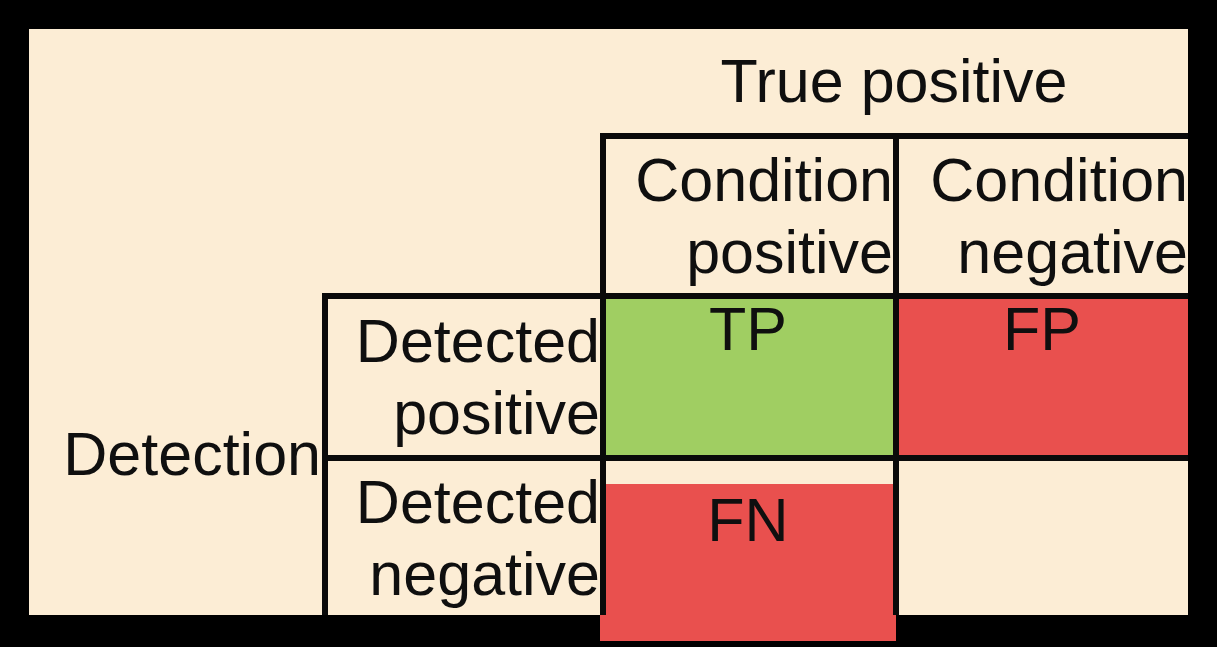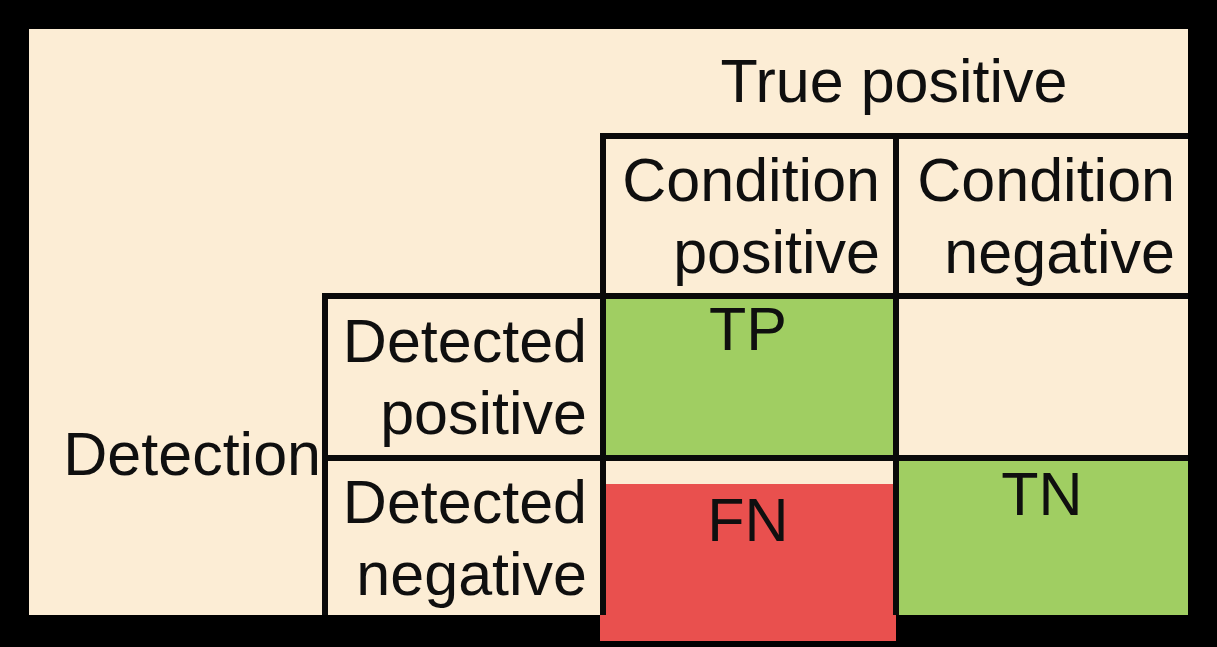--- a/index.html
+++ b/index.html
@@ -36,41 +36,41 @@
     align-items: center;
     font-size: 61px;
     line-height: 72px;
     letter-spacing: 0px;
   }
   .txt.center { justify-content: center; }
   .txt.right {
     justify-content: flex-end;
     text-align: right;
     box-sizing: border-box;
-    padding-right: 13px;
+    padding-right: 0;
   }
   .prelines { white-space: pre-line; }
   .cell-label {
     font-size: 61px;
     line-height: 72px;
   }
 </style>
 </head>
 <body>
 
 <div class="panel">
 
   <div class="cell" style="left: 571px; top: 264px; width: 296px; height: 165px; background: rgb(160, 206, 98);">
     <span class="cell-label">TP</span>
   </div>
+  <div class="cell" style="left: 867px; top: 264px; width: 292px; height: 165px; background: rgb(233, 80, 78);">
+    <span class="cell-label">FP</span>
+  </div>
   <div class="cell" style="left: 571px; top: 455px; width: 296px; height: 157px; background: rgb(233, 80, 78);">
     <span class="cell-label">FN</span>
-  </div>
-  <div class="cell" style="left: 867px; top: 429px; width: 292px; height: 157px; background: rgb(160, 206, 98);">
-    <span class="cell-label">TN</span>
   </div>
 
   <div class="line" style="left:571px; top:104px; width:588px; height:6px;"></div>
   <div class="line" style="left:293px; top:264px; width:866px; height:6px;"></div>
   <div class="line" style="left:293px; top:426px; width:866px; height:6px;"></div>
   <div class="line" style="left:293px; top:264px; width:6px; height:322px;"></div>
   <div class="line" style="left:571px; top:104px; width:6px; height:482px;"></div>
   <div class="line" style="left:864px; top:104px; width:6px; height:482px;"></div>
 
   <div class="txt center" style="left:571px; top:0px; width:588px; height:104px;">

